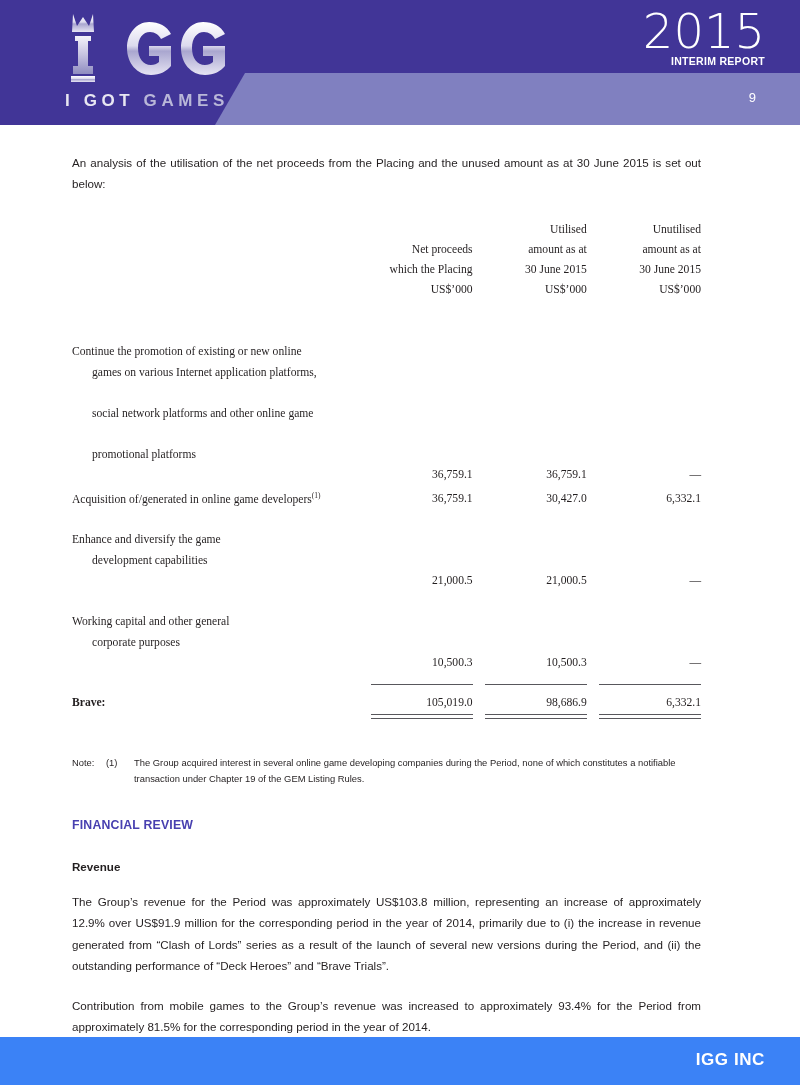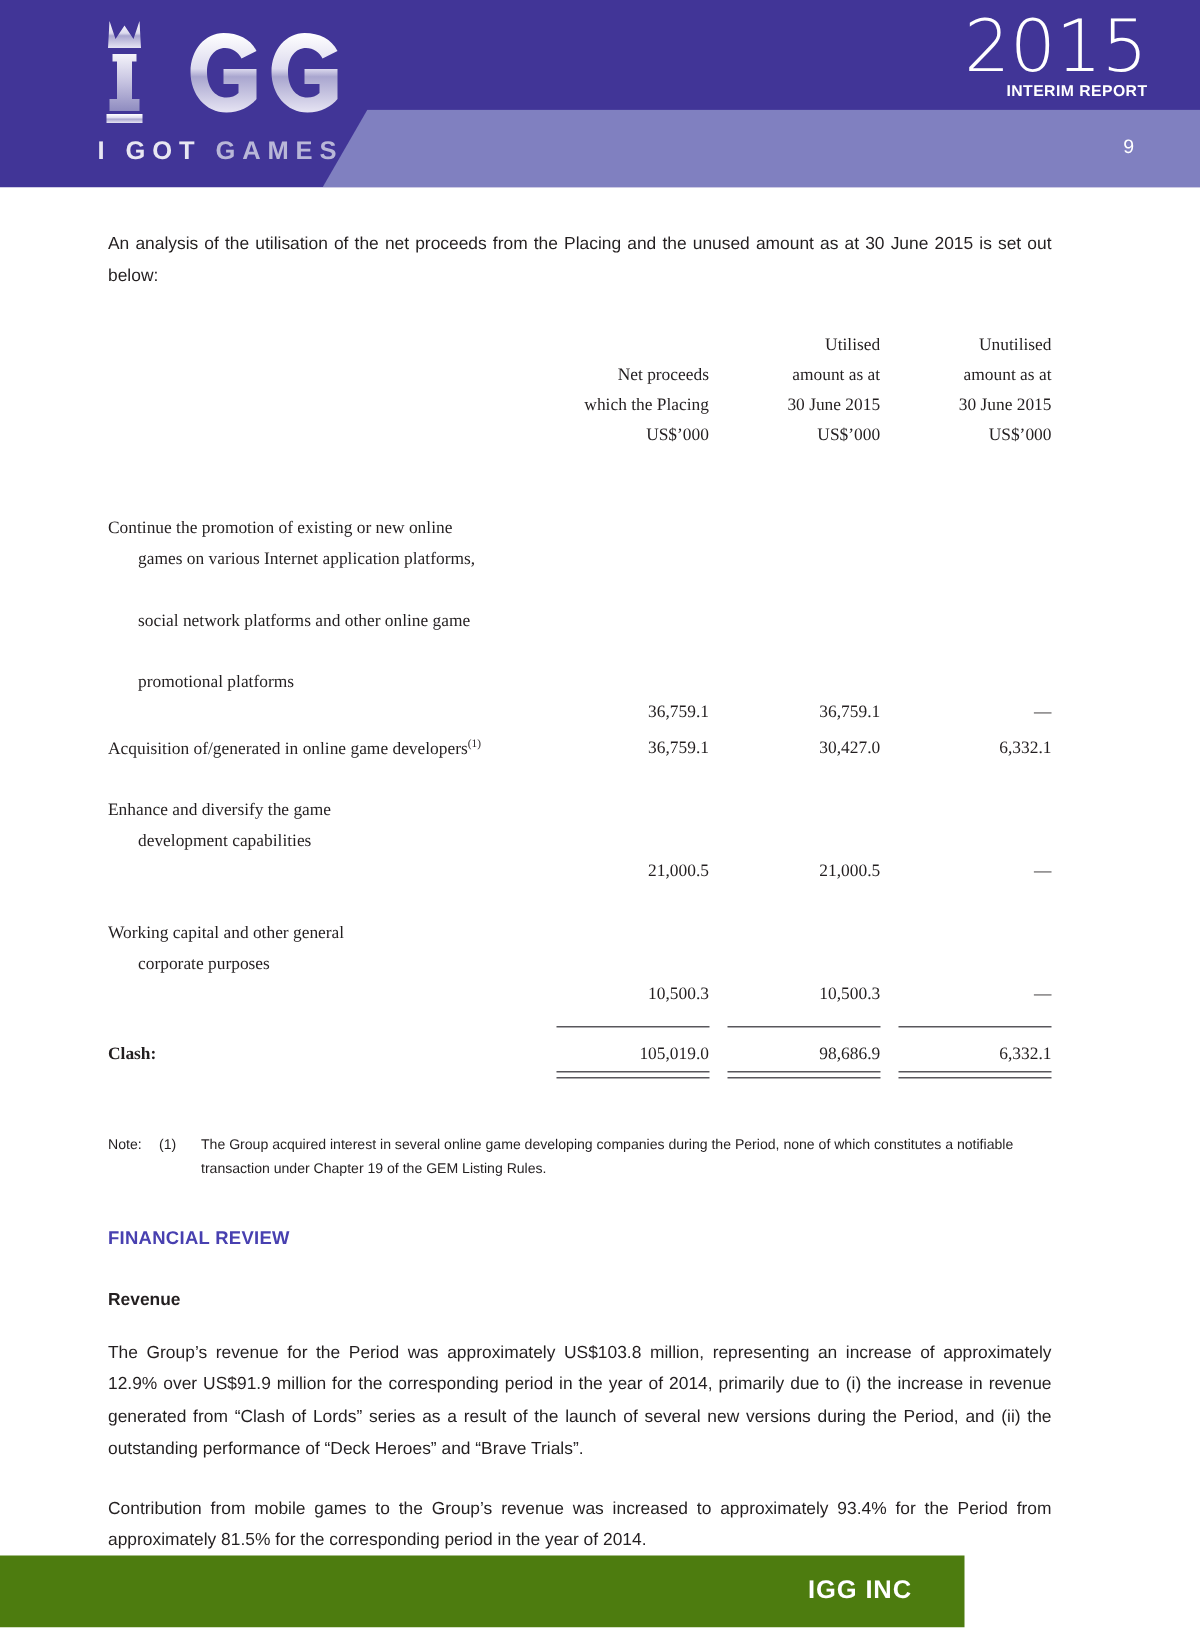--- a/index.html
+++ b/index.html
@@ -189,23 +189,23 @@
     margin-top: 18px;
     font-size: 11.6px;
     line-height: 21.5px;
     text-align: justify;
   }
 
   
   .footer {
     position: absolute;
     left: 0; bottom: 0;
-    width: 643px;
+    width: 800px;
     height: 48px;
-    background: #4d7c0f;
+    background: #3b82f6;
   }
   .footer-text {
     position: absolute;
     right: 35px; top: 13px;
     font-size: 17px;
     font-weight: bold;
     color: #ffffff;
     letter-spacing: 0.6px;
   }
 </style>
@@ -361,21 +361,21 @@
       <tr class="ruleline">
         <td></td>
         <td class="num"></td>
         <td></td>
         <td class="num"></td>
         <td></td>
         <td class="num"></td>
       </tr>
 
       <tr class="totalrow">
-        <td class="rowlabel">Clash:</td>
+        <td class="rowlabel">Brave:</td>
         <td class="num">105,019.0</td>
         <td></td>
         <td class="num">98,686.9</td>
         <td></td>
         <td class="num">6,332.1</td>
       </tr>
 
       <tr class="dblrule">
         <td></td>
         <td class="num"></td>

